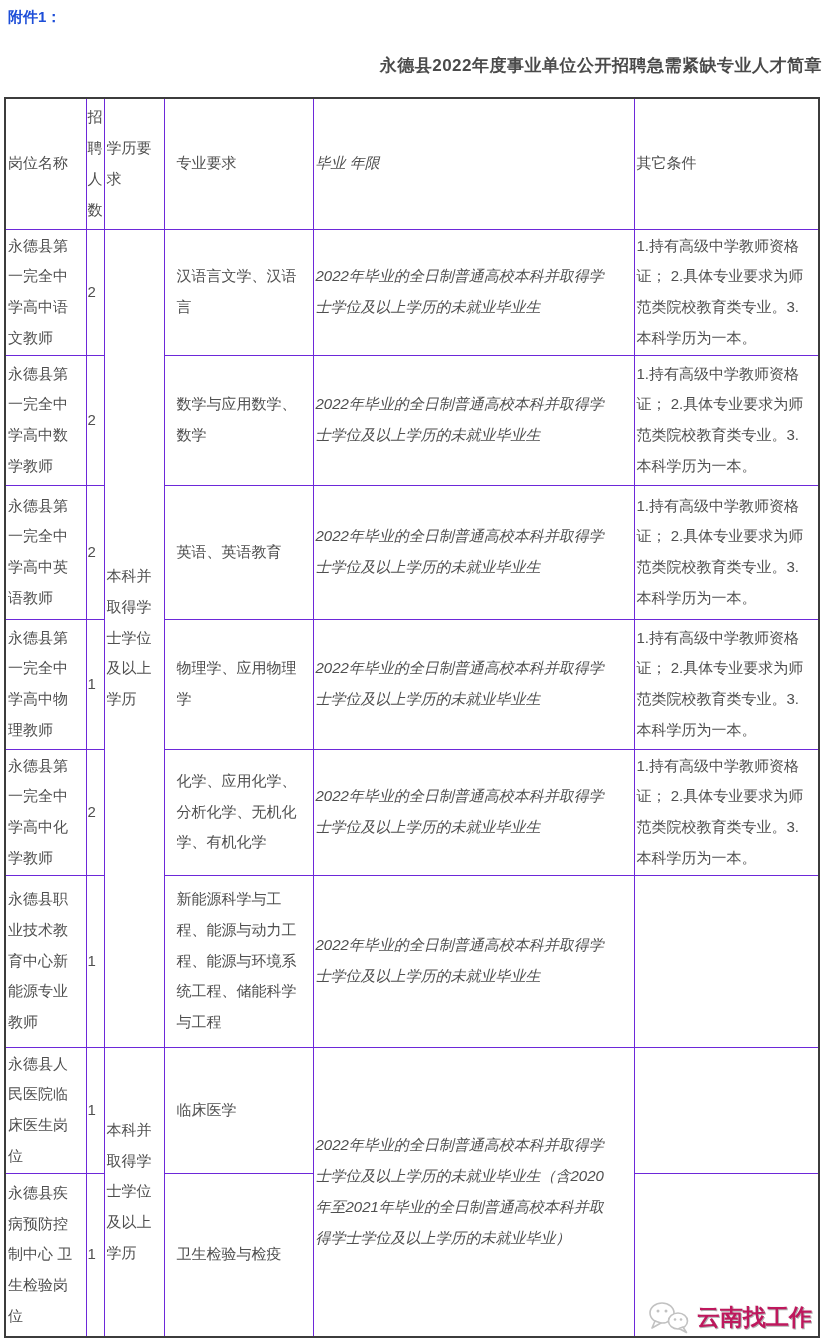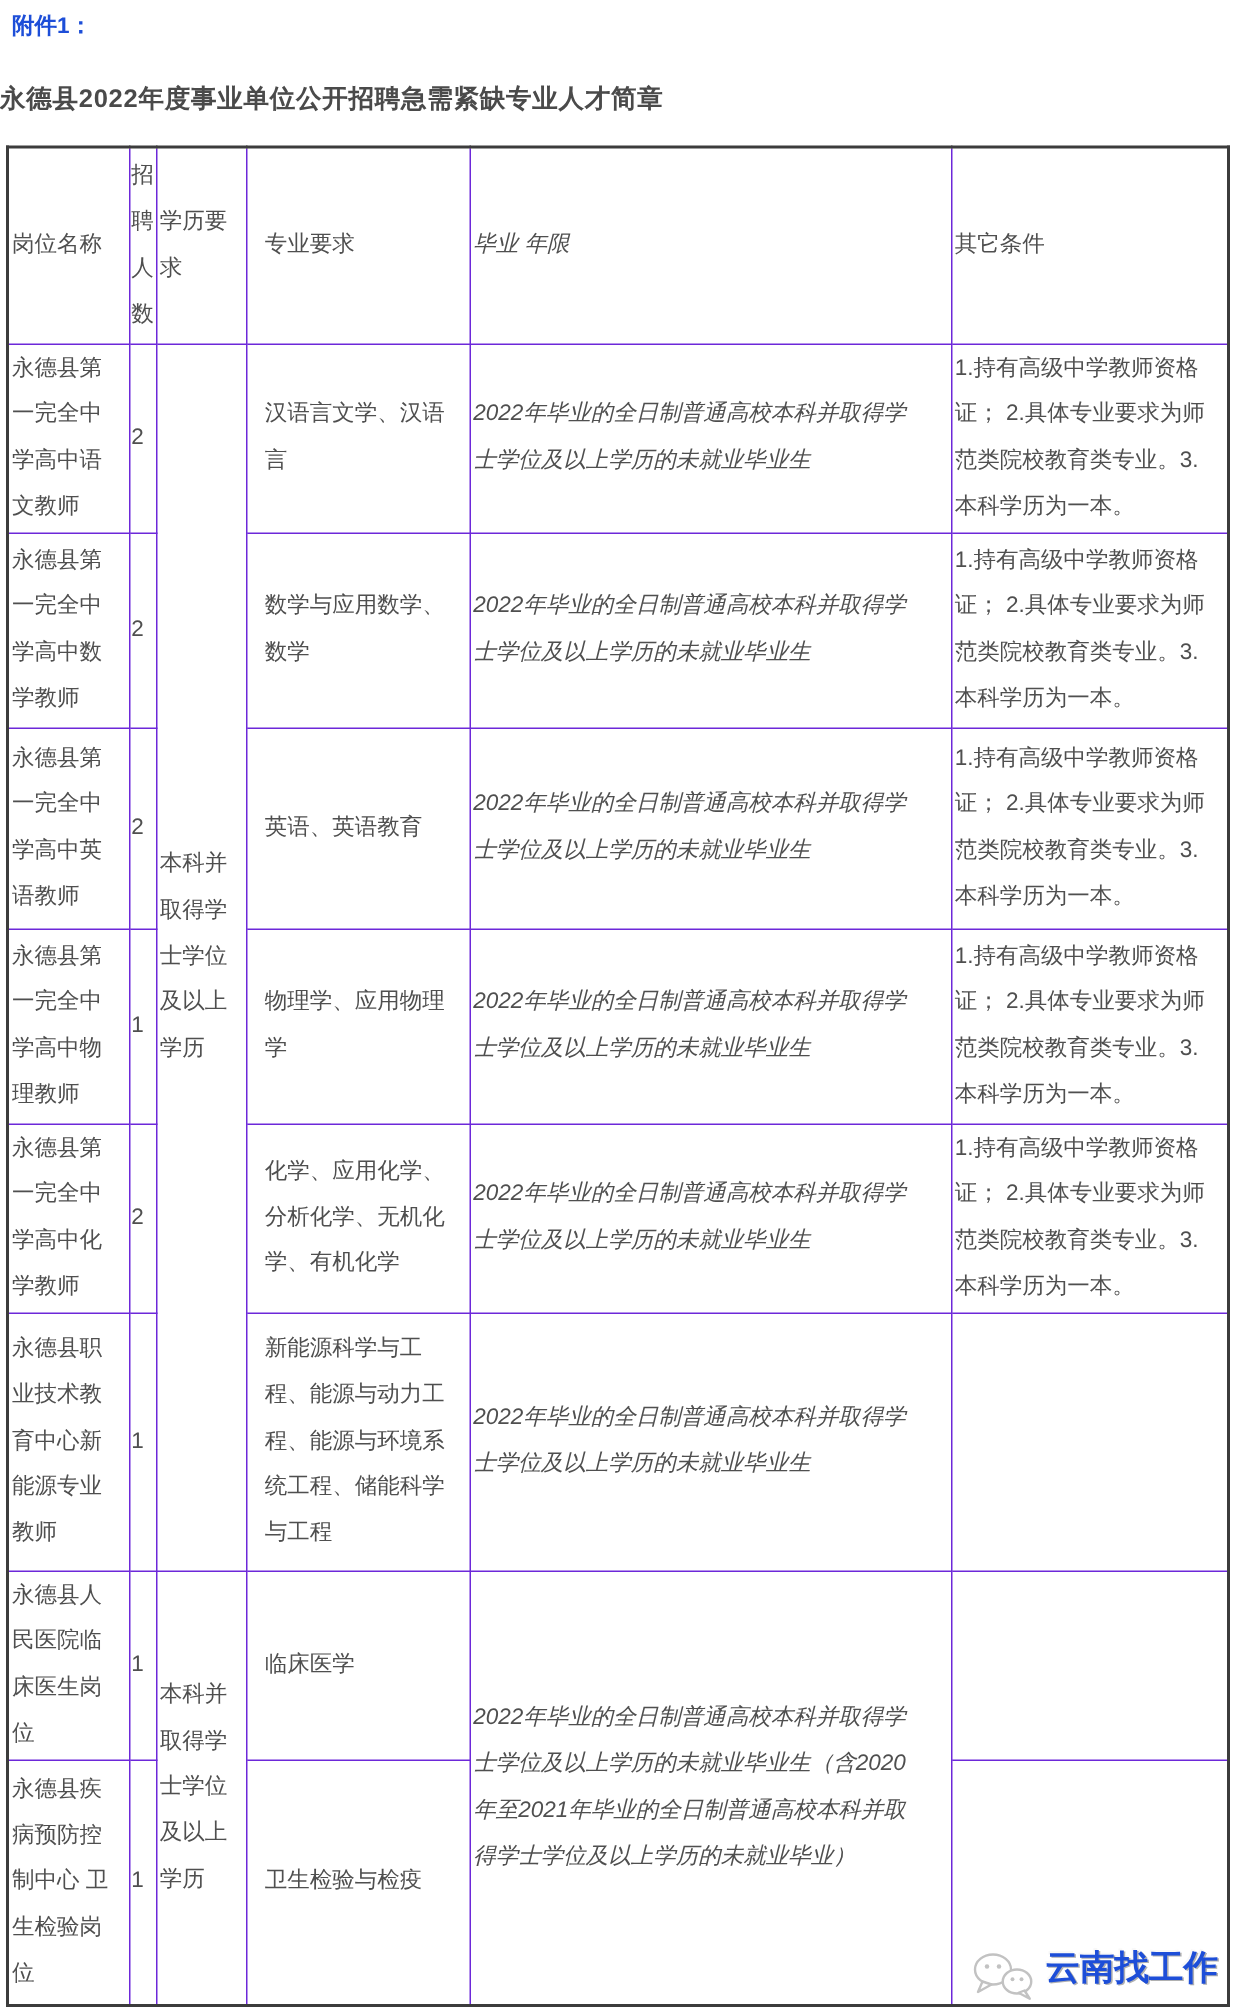--- a/index.html
+++ b/index.html
@@ -11,21 +11,21 @@
     color: #4f4f4f;
     position: relative;
     overflow: hidden;
   }
   .attachment-label {
     position: absolute; top: 8px; left: 8px;
     font-size: 15px; font-weight: bold; color: #1d4ed8;
   }
   .doc-title {
     position: absolute; top: 54px; left: 0; width: 100%;
-    text-align: left;
+    text-align: right;
     font-size: 17px; font-weight: bold; color: #4a4a4a;
     letter-spacing: 0.5px;
   }
   table.recruit {
     position: absolute; left: 4px; top: 97px;
     width: 814px;
     border-collapse: collapse;
     table-layout: fixed;
     font-size: 15px;
     line-height: 2.05;
@@ -43,23 +43,23 @@
   
   .recruit .c-pos   { padding-right: 10px; }
   .recruit .c-count { padding-left: 1px; padding-right: 0; }
   .recruit .c-edu   { padding-right: 8px; }
   .recruit .c-major { padding-right: 3px; padding-left: 12px; }
   .recruit .c-grad  { padding-right: 26px; font-style: italic; }
   .recruit .c-other { padding-right: 12px; }
   .watermark-cell { position: relative; }
   .watermark {
     position: absolute; right: 6px; bottom: 2px;
-    display: flex; gap: 7px;
+    display: flex; align-items: center; gap: 7px;
     white-space: nowrap;
-    color: #1d4ed8;
+    color: #be185d;
     font-size: 23px;
     font-weight: bold;
     line-height: 1;
     text-shadow: 1px 1px 0 #b0b0b0, -1px -1px 0 #f8f8f8;
   }
   .watermark svg { display: block; }
 </style>
 </head>
 <body>
 

